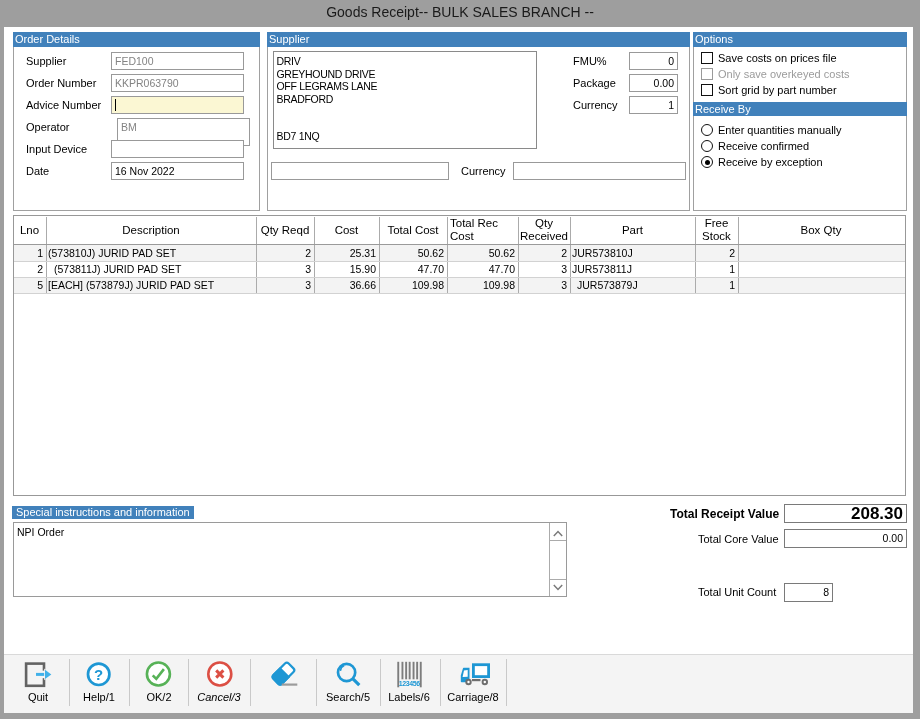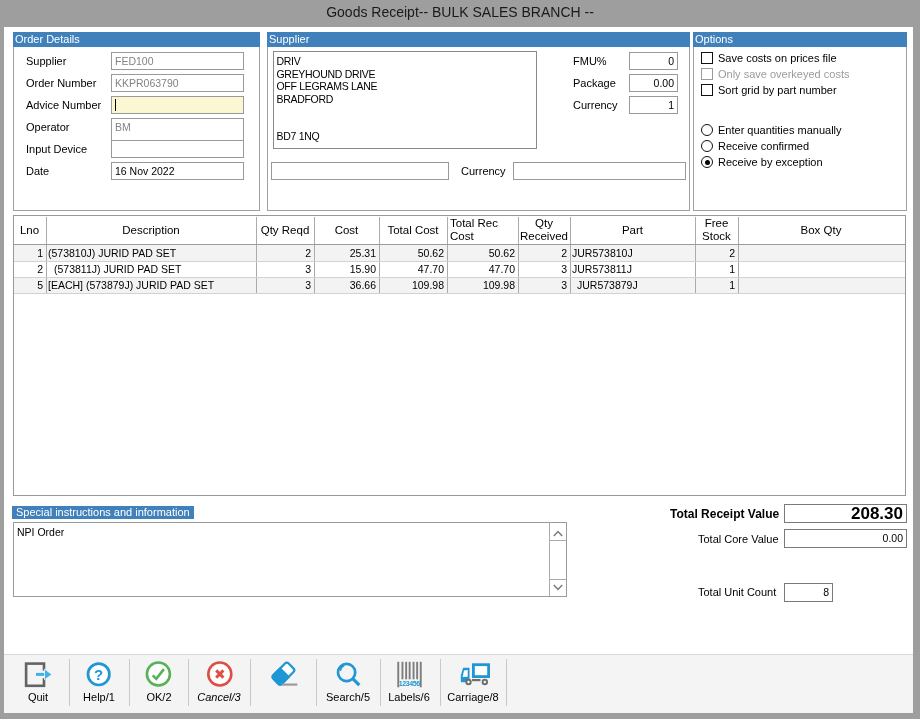--- a/index.html
+++ b/index.html
@@ -34,40 +34,41 @@
 </div>
 <div class="lbl" style="left:26px; top:52px;">Supplier</div>
 <div class="lbl" style="left:26px; top:74px;">Order Number</div>
 <div class="lbl" style="left:26px; top:96px;">Advice Number</div>
 <div class="lbl" style="left:26px; top:118px;">Operator</div>
 <div class="lbl" style="left:26px; top:140px;">Input Device</div>
 <div class="lbl" style="left:26px; top:162px;">Date</div>
 <div class="fld dis" style="left:111px; top:52px; width:133px; height:18px;">FED100</div>
 <div class="fld dis" style="left:111px; top:74px; width:133px; height:18px;">KKPR063790</div>
 <div class="fld" style="left:111px; top:96px; width:133px; height:18px; background:#fbf7d3;"><span style="display:inline-block;width:1px;height:12px;background:#000;margin-top:2px;"></span></div>
-<div class="fld dis" style="left:111px; top:118px; width:133px; height:28px;">BM</div>
+<div class="fld dis" style="left:117px; top:118px; width:133px; height:28px;">BM</div>
 <div class="fld" style="left:111px; top:140px; width:133px; height:18px;"></div>
 <div class="fld" style="left:111px; top:162px; width:133px; height:18px;">16 Nov 2022</div>
 
 <div class="panel" style="left:267px; top:33px; width:423px; height:178px;">
   <div class="phead">Supplier</div>
 </div>
 <div class="fld" style="left:273px; top:51px; width:264px; height:98px; border-color:#8a8a8a; line-height:12.5px; padding-top:3px; padding-left:2.5px; font-size:10.5px; letter-spacing:-0.3px;">DRIV<br>GREYHOUND DRIVE<br>OFF LEGRAMS LANE<br>BRADFORD<br><br><br>BD7 1NQ</div>
 <div class="lbl" style="left:573px; top:52px;">FMU%</div>
 <div class="lbl" style="left:573px; top:74px;">Package</div>
 <div class="lbl" style="left:573px; top:96px;">Currency</div>
 <div class="fld" style="left:629px; top:52px; width:49px; height:18px; text-align:right;">0</div>
 <div class="fld" style="left:629px; top:74px; width:49px; height:18px; text-align:right;">0.00</div>
 <div class="fld" style="left:629px; top:96px; width:49px; height:18px; text-align:right;">1</div>
 <div class="fld" style="left:271px; top:162px; width:178px; height:18px;"></div>
 <div class="lbl" style="left:461px; top:162px;">Currency</div>
 <div class="fld" style="left:513px; top:162px; width:173px; height:18px;"></div>
 
 <div class="panel" style="left:693px; top:33px; width:214px; height:178px;">
   <div class="phead">Options</div>
+  <div style="position:absolute; left:-1px; right:-1px; top:68px; height:14px; background:#4181bb; color:#fff; font-size:11px; line-height:14px; padding-left:2px;">Receive By</div>
 </div>
 <div class="cb" style="left:701px; top:52px;"></div>
 <div class="lbl" style="left:718px; top:49px;">Save costs on prices file</div>
 <div class="cb" style="left:701px; top:68px; border-color:#9a9a9a;"></div>
 <div class="lbl" style="left:718px; top:65px; color:#9b9b9b;">Only save overkeyed costs</div>
 <div class="cb" style="left:701px; top:84px;"></div>
 <div class="lbl" style="left:718px; top:81px;">Sort grid by part number</div>
 <div class="rad" style="left:701px; top:124px;"></div>
 <div class="lbl" style="left:718px; top:121px;">Enter quantities manually</div>
 <div class="rad" style="left:701px; top:140px;"></div>

